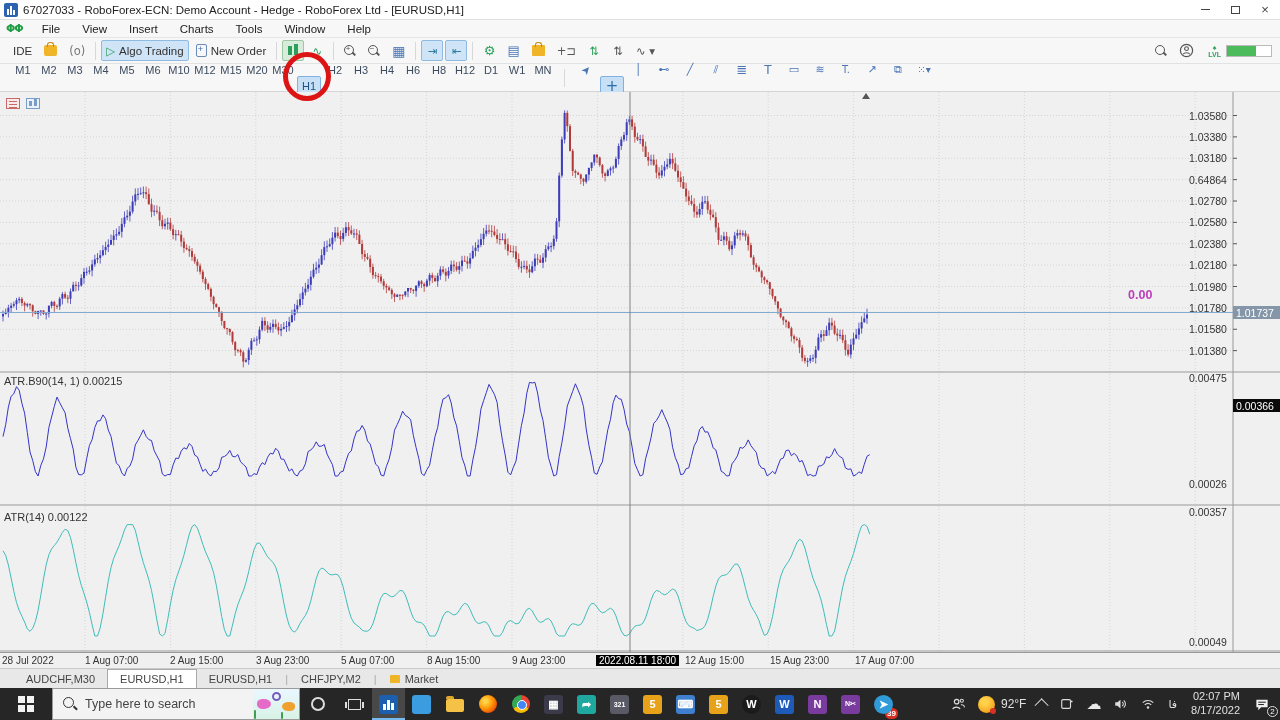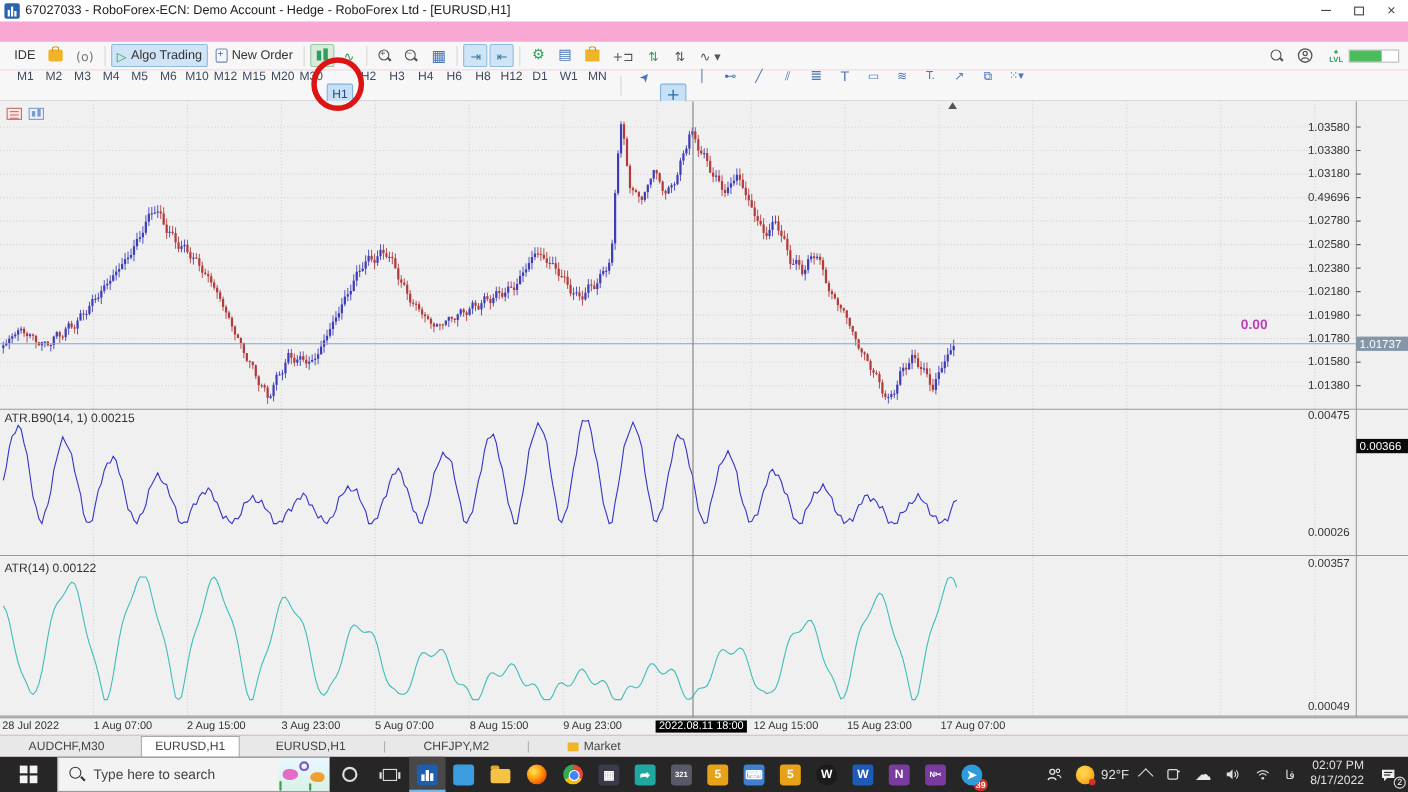--- a/index.html
+++ b/index.html
@@ -1,18 +1,18 @@
 <!DOCTYPE html>
 <html><head>
 <meta charset="utf-8">
 <style>
   * { margin:0; padding:0; box-sizing:border-box; }
   html,body { width:1280px; height:720px; overflow:hidden; }
   body { font-family:"Liberation Sans", sans-serif; background:#f0f0f0; }
-  .screen { position:relative; width:1280px; height:720px; background:#f9a8d4; }
+  .screen { position:relative; width:1280px; height:720px; background:#f97316; }
 
   
   .titlebar { position:absolute; left:0; top:0; width:1280px; height:20px; background:#ffffff;
     display:flex; align-items:center; border-bottom:1px solid #e0e0e0; }
   .app-logo { width:14px; height:14px; margin:0 5px 0 4px; background:#2b63b0; border-radius:2px;
     display:flex; align-items:flex-end; justify-content:center; gap:1px; padding:2px; }
   .app-logo i { display:block; width:2px; background:#fff; }
   .title-text { font-size:11.5px; color:#222; }
   .win-controls { margin-left:auto; display:flex; height:20px; }
   .win-btn { width:30px; height:20px; display:flex; align-items:center; justify-content:center;
@@ -161,20 +161,32 @@
       <span class="win-btn">
           <span class="min"></span>
         </span>
       <span class="win-btn">
           <span class="max"></span>
         </span>
       <span class="win-btn" style="font-size:13px;">×</span>
     </span>
   </div>
 
+  <div class="menubar">
+    <span class="menu-logo glyph">ΦΦ</span>
+    <span id="menu-items" style="display: flex;">
+        <span class="menu-item">File</span>
+        <span class="menu-item">View</span>
+        <span class="menu-item">Insert</span>
+        <span class="menu-item">Charts</span>
+        <span class="menu-item">Tools</span>
+        <span class="menu-item">Window</span>
+        <span class="menu-item">Help</span>
+      </span>
+  </div>
 
   <div class="toolbar1">
     <span class="tb-btn" style="margin-left:8px">IDE</span>
     <span class="tb-btn">
         <span class="bag"></span>
       </span>
     <span class="tb-btn glyph" style="color:#777;">(ο)</span>
     <span class="tb-sep"></span>
     <span class="tb-btn pressed">
       <span class="glyph" style="color:#2ca05a;">▷</span>
@@ -992,21 +1004,21 @@
 
     <div class="hline-label">0.00</div>
 
     <div class="ind-label" style="top:283px;">ATR.B90(14, 1) 0.00215</div>
     <div class="ind-label" style="top:419px;">ATR(14) 0.00122</div>
 
     <div id="price-axis-labels">
         <div class="axis-label" style="top: 17.5115px;">1.03580</div>
         <div class="axis-label" style="top: 38.8855px;">1.03380</div>
         <div class="axis-label" style="top: 60.2595px;">1.03180</div>
-        <div class="axis-label" style="top: 81.6336px;">0.49696</div>
+        <div class="axis-label" style="top: 81.6336px;">0.64864</div>
         <div class="axis-label" style="top: 103.008px;">1.02780</div>
         <div class="axis-label" style="top: 124.382px;">1.02580</div>
         <div class="axis-label" style="top: 145.756px;">1.02380</div>
         <div class="axis-label" style="top: 167.13px;">1.02180</div>
         <div class="axis-label" style="top: 188.504px;">1.01980</div>
         <div class="axis-label" style="top: 209.878px;">1.01780</div>
         <div class="axis-label" style="top: 231.252px;">1.01580</div>
         <div class="axis-label" style="top: 252.626px;">1.01380</div>
       </div>
     <div class="axis-label" style="top:280px;">0.00475</div>
@@ -1014,21 +1026,21 @@
     <div class="axis-label" style="top:414px;">0.00357</div>
     <div class="axis-label" style="top:544px;">0.00049</div>
 
     <div class="axis-box price-box">1.01737</div>
     <div class="axis-box ind1-box">0.00366</div>
   </div>
 
   <div class="time-axis"><span id="time-ticks"><span class="t-tick" style="left: 2px;">28 Jul 2022</span><span class="t-tick" style="left: 85px;">1 Aug 07:00</span><span class="t-tick" style="left: 170px;">2 Aug 15:00</span><span class="t-tick" style="left: 256px;">3 Aug 23:00</span><span class="t-tick" style="left: 341px;">5 Aug 07:00</span><span class="t-tick" style="left: 427px;">8 Aug 15:00</span><span class="t-tick" style="left: 512px;">9 Aug 23:00</span><span class="t-tick hl" style="left: 596px;">2022.08.11 18:00</span><span class="t-tick" style="left: 685px;">12 Aug 15:00</span><span class="t-tick" style="left: 770px;">15 Aug 23:00</span><span class="t-tick" style="left: 855px;">17 Aug 07:00</span></span></div>
 
   <div class="tabsbar">
-      <span id="tab-items" style="display:flex;align-items:center;gap:21px;">
+      <span id="tab-items" style="display:flex;align-items:center;">
         <span class="chart-tab">
           <span>AUDCHF,M30</span>
         </span>
         <span class="chart-tab active">
           <span>EURUSD,H1</span>
         </span>
         <span class="chart-tab">
           <span>EURUSD,H1</span>
         </span>
         <span class="tab-div">|</span>

